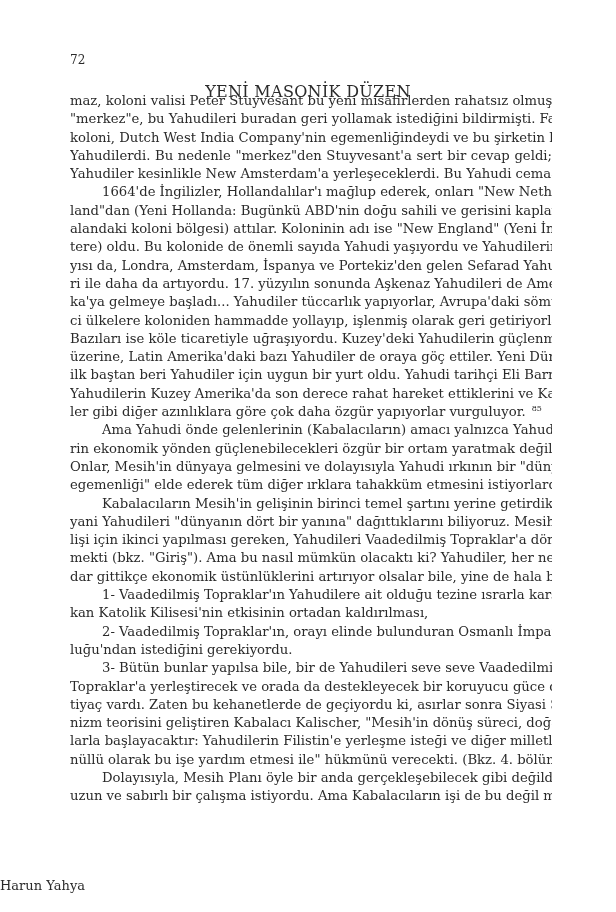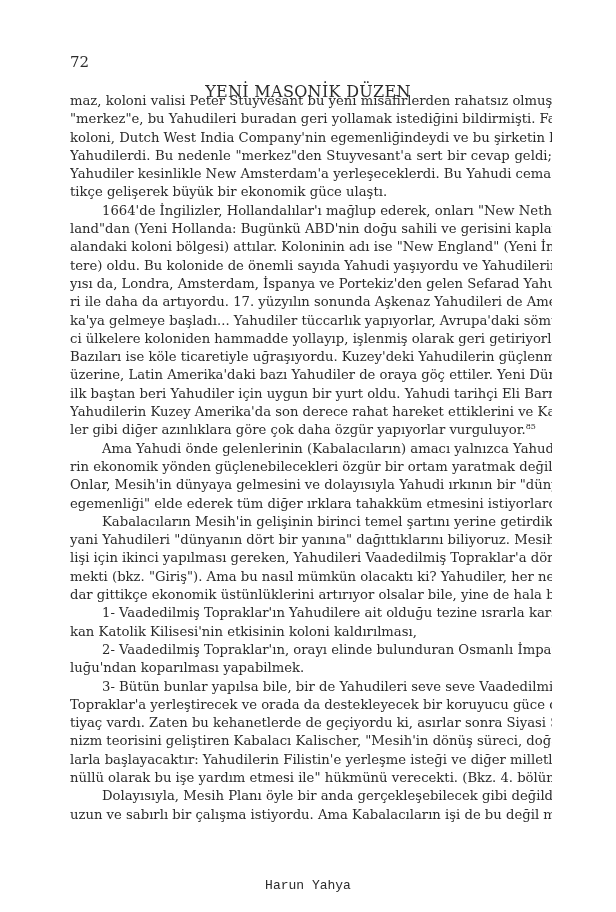--- a/index.html
+++ b/index.html
@@ -1,41 +1,40 @@
 <!DOCTYPE html>
 <html><head>
 <meta charset="utf-8">
 <style>
   html, body { margin: 0; padding: 0; background: #ffffff; }
   body { width: 616px; height: 912px; position: relative; overflow: hidden;
          font-family: "DejaVu Serif", "Liberation Serif", serif; color: #2a2a2a; }
-  .page-number { position: absolute; left: 70px; top: 53px; font-size: 15px; }
+  .page-number { position: absolute; left: 70px; top: 53px; font-size: 12px; }
   .running-head { position: absolute; left: 0; width: 616px; top: 53px; text-align: center;
                   font-size: 16px; letter-spacing: 0.3px; margin-top: 29px; }
   .body-text { position: absolute; left: 70px; width: 482px; top: 92px; }
   .line { height: 18.3px; line-height: 18.3px; font-size: 13.2px; white-space: nowrap;
           text-align: justify; text-align-last: justify; overflow: hidden; }
   .line.last { text-align-last: left; }
   .line.indent { padding-left: 32px; }
-  sup { font-size: 8px; line-height: 0; vertical-align: super; }
-  .footer { position: absolute; left: 0; width: 616px; top: 878px; text-align: center; font-size: 13px; font-family: Liberation Mono, monospace; }
+  sup { font-size: 8px; line-height: 0; vertical-align: super; margin-left: 6px; }
+  .footer { position: absolute; left: 0; width: 616px; top: 878px; text-align: left; font-size: 13px; }
 </style>
 </head>
 <body>
 
 <div class="page-number">72</div>
 <div class="running-head">YENİ MASONİK DÜZEN</div>
 
 <div class="body-text" id="body-text">
     <div class="line"><span>maz, koloni valisi Peter Stuyvesant bu yeni misafirlerden rahatsız olmuş ve</span></div>
     <div class="line"><span>"merkez"e, bu Yahudileri buradan geri yollamak istediğini bildirmişti. Fakat</span></div>
     <div class="line"><span>koloni, Dutch West India Company'nin egemenliğindeydi ve bu şirketin his-</span></div>
     <div class="line"><span>Yahudilerdi. Bu nedenle "merkez"den Stuyvesant'a sert bir cevap geldi;</span></div>
     <div class="line"><span>Yahudiler kesinlikle New Amsterdam'a yerleşeceklerdi. Bu Yahudi cemaati git-</span></div>
-    <div class="line last"><span>tikçe gelişerek büyük bir ekonomik güce ulaştı.</span></div>
     <div class="line indent"><span>1664'de İngilizler, Hollandalılar'ı mağlup ederek, onları "New Nether-</span></div>
     <div class="line"><span>land"dan (Yeni Hollanda: Bugünkü ABD'nin doğu sahili ve gerisini kaplayan</span></div>
     <div class="line"><span>alandaki koloni bölgesi) attılar. Koloninin adı ise "New England" (Yeni İngil-</span></div>
     <div class="line"><span>tere) oldu. Bu kolonide de önemli sayıda Yahudi yaşıyordu ve Yahudilerin sa-</span></div>
     <div class="line"><span>yısı da, Londra, Amsterdam, İspanya ve Portekiz'den gelen Sefarad Yahudile-</span></div>
     <div class="line"><span>ri ile daha da artıyordu. 17. yüzyılın sonunda Aşkenaz Yahudileri de Ameri-</span></div>
     <div class="line"><span>ka'ya gelmeye başladı... Yahudiler tüccarlık yapıyorlar, Avrupa'daki sömürge-</span></div>
     <div class="line"><span>ci ülkelere koloniden hammadde yollayıp, işlenmiş olarak geri getiriyorlardı.</span></div>
     <div class="line"><span>Bazıları ise köle ticaretiyle uğraşıyordu. Kuzey'deki Yahudilerin güçlenmesi</span></div>
     <div class="line"><span>üzerine, Latin Amerika'daki bazı Yahudiler de oraya göç ettiler. Yeni Dünya,</span></div>
@@ -45,23 +44,23 @@
     <div class="line indent"><span>Ama Yahudi önde gelenlerinin (Kabalacıların) amacı yalnızca Yahudile-</span></div>
     <div class="line"><span>rin ekonomik yönden güçlenebilecekleri özgür bir ortam yaratmak değildi ki...</span></div>
     <div class="line"><span>Onlar, Mesih'in dünyaya gelmesini ve dolayısıyla Yahudi ırkının bir "dünya</span></div>
     <div class="line"><span>egemenliği" elde ederek tüm diğer ırklara tahakküm etmesini istiyorlardı. Bu-</span></div>
     <div class="line indent"><span>Kabalacıların Mesih'in gelişinin birinci temel şartını yerine getirdiklerini,</span></div>
     <div class="line"><span>yani Yahudileri "dünyanın dört bir yanına" dağıttıklarını biliyoruz. Mesih'in ge-</span></div>
     <div class="line"><span>lişi için ikinci yapılması gereken, Yahudileri Vaadedilmiş Topraklar'a döndür-</span></div>
     <div class="line"><span>mekti (bkz. "Giriş"). Ama bu nasıl mümkün olacaktı ki? Yahudiler, her ne ka-</span></div>
     <div class="line"><span>dar gittikçe ekonomik üstünlüklerini artırıyor olsalar bile, yine de hala bu iş</span></div>
     <div class="line indent"><span>1- Vaadedilmiş Topraklar'ın Yahudilere ait olduğu tezine ısrarla karşı çı-</span></div>
-    <div class="line last"><span>kan Katolik Kilisesi'nin etkisinin koloni kaldırılması,</span></div>
+    <div class="line last"><span>kan Katolik Kilisesi'nin etkisinin ortadan kaldırılması,</span></div>
     <div class="line indent"><span>2- Vaadedilmiş Topraklar'ın, orayı elinde bulunduran Osmanlı İmparator-</span></div>
-    <div class="line last"><span>luğu'ndan koparılması yapabilmek.</span></div>
+    <div class="line last"><span>luğu'ndan istediğini gerekiyordu.</span></div>
     <div class="line indent"><span>3- Bütün bunlar yapılsa bile, bir de Yahudileri seve seve Vaadedilmiş</span></div>
     <div class="line"><span>Topraklar'a yerleştirecek ve orada da destekleyecek bir koruyucu güce de ih-</span></div>
     <div class="line"><span>tiyaç vardı. Zaten bu kehanetlerde de geçiyordu ki, asırlar sonra Siyasi Siyo-</span></div>
     <div class="line"><span>nizm teorisini geliştiren Kabalacı Kalischer, "Mesih'in dönüş süreci, doğal olay-</span></div>
     <div class="line"><span>larla başlayacaktır: Yahudilerin Filistin'e yerleşme isteği ve diğer milletlerin gö-</span></div>
     <div class="line"><span>nüllü olarak bu işe yardım etmesi ile" hükmünü verecekti. (Bkz. 4. bölüm)</span></div>
     <div class="line indent"><span>Dolayısıyla, Mesih Planı öyle bir anda gerçekleşebilecek gibi değildi,</span></div>
     <div class="line"><span>uzun ve sabırlı bir çalışma istiyordu. Ama Kabalacıların işi de bu değil miydi</span></div>
   </div>
 

